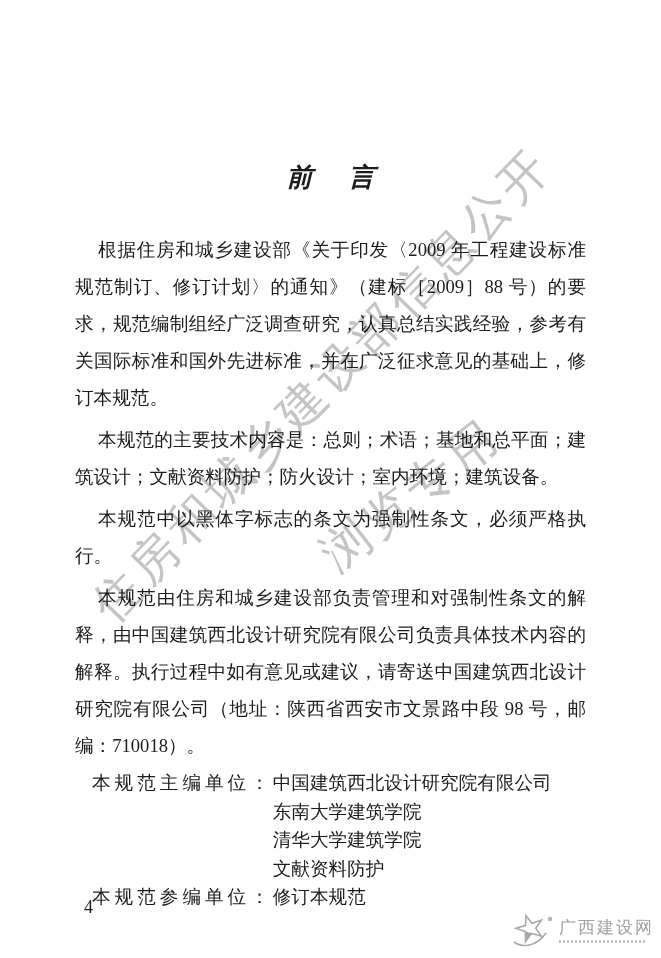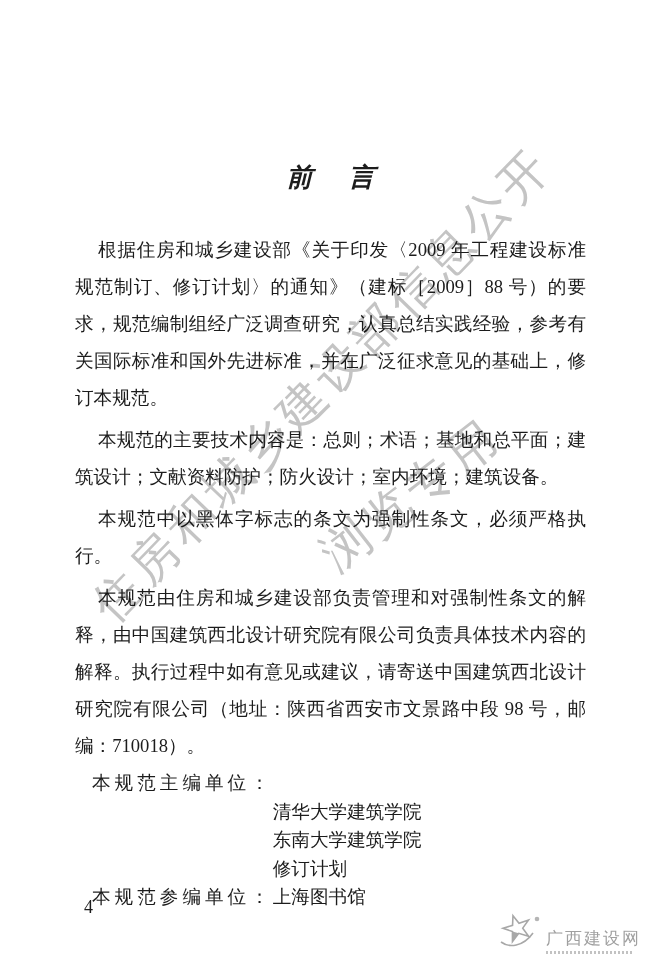--- a/index.html
+++ b/index.html
@@ -64,23 +64,23 @@
     mix-blend-mode:multiply;
     z-index:3;
     font-family:"Liberation Serif","DejaVu Serif",serif;
   }
   .wm1 { left:322px; top:385px; transform:translate(-50%,-50%) rotate(-46deg); }
   .wm2 { left:411px; top:495px; transform:translate(-50%,-50%) rotate(-38deg); }
 
   
   .logo {
     position:absolute;
-    right:20px; top:912px;
+    right:7px; top:912px;
     display:flex;
-    align-items:flex-end;
+    align-items:flex-start;
     gap:5px;
     color:#a0a0a0;
     z-index:2;
   }
   .logo-text-block { display:flex; flex-direction:column; }
   .logo-name {
     font-size:17px;
     letter-spacing:2px;
     line-height:19px;
     margin-top:6px;
@@ -103,28 +103,29 @@
   <div class="content">
     <p>根据住房和城乡建设部《关于印发〈2009 年工程建设标准规范制订、修订计划〉的通知》（建标［2009］88 号）的要求，规范编制组经广泛调查研究，认真总结实践经验，参考有关国际标准和国外先进标准，并在广泛征求意见的基础上，修订本规范。</p>
     <p>本规范的主要技术内容是：总则；术语；基地和总平面；建筑设计；文献资料防护；防火设计；室内环境；建筑设备。</p>
     <p>本规范中以黑体字标志的条文为强制性条文，必须严格执行。</p>
     <p>本规范由住房和城乡建设部负责管理和对强制性条文的解释，由中国建筑西北设计研究院有限公司负责具体技术内容的解释。执行过程中如有意见或建议，请寄送中国建筑西北设计研究院有限公司（地址：陕西省西安市文景路中段 98 号，邮编：710018）。</p>
   </div>
 
   <div class="editors">
     <div class="editor-row">
       <span class="editor-label">本规范主编单位：</span>
+      <span class="editor-values">中国建筑西北设计研究院有限公司</span>
     </div>
     <div class="editor-row">
       <span class="editor-label">本规范参编单位：</span>
       <span class="editor-values">
+        <div>东南大学建筑学院</div>
         <div>清华大学建筑学院</div>
-        <div>东南大学建筑学院</div>
-        <div>修订计划</div>
-        <div>上海图书馆</div>
+        <div>文献资料防护</div>
+        <div>修订本规范</div>
       </span>
     </div>
   </div>
 
   <div class="pageno">4</div>
 
   <div class="logo">
     <span>
       <svg width="42" height="38" viewBox="0 0 42 38">
         <polygon points="18,3 21.4,12.1 31.4,12 23.4,17.9 26.5,27.5 18,21.6 9.5,27.5 12.6,17.9 4.6,12 14.6,12.1" fill="none" stroke="#a8a8a8" stroke-width="1.6" transform="rotate(-18 18 16)"></polygon>

